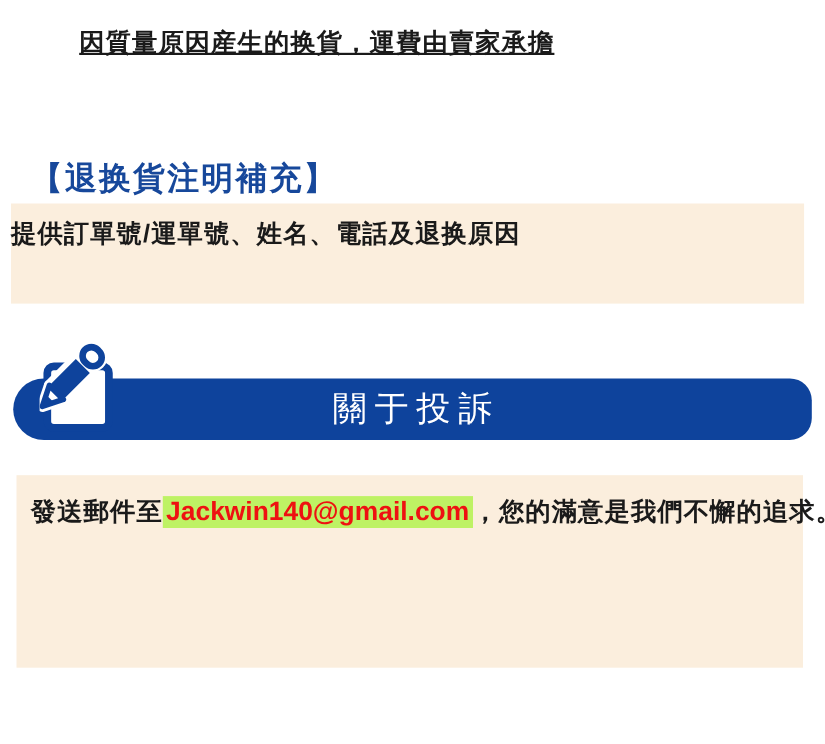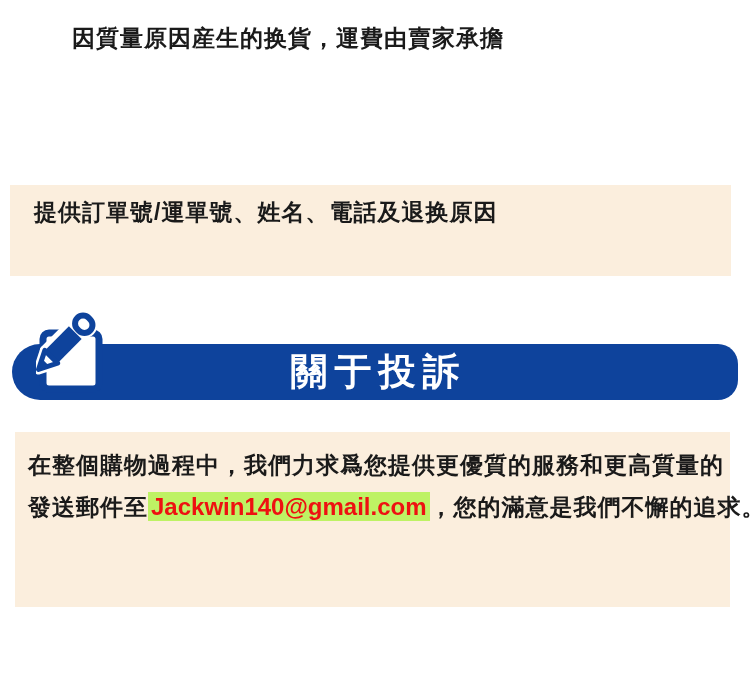--- a/index.html
+++ b/index.html
@@ -8,73 +8,74 @@
     font-family:"Liberation Sans","DejaVu Sans",sans-serif;
     position:relative;overflow:hidden;
   }
   .stage{position:absolute;inset:0;width:750px;height:676px;}
 
   .note{
     position:absolute;left:72px;
     font-size:23px;font-weight:600;color:#1a1a1a;
     letter-spacing:1px;white-space:nowrap;
   }
-  .note-1{top:23px;}
+  .note-1{top:23px;text-decoration:underline;}
   .note-2{top:73px;}
 
   .section-heading{
     position:absolute;left:28px;top:143px;
     font-size:29px;font-weight:bold;color:#17489b;
     letter-spacing:2px;white-space:nowrap;
   }
 
   .cream-box{
     position:absolute;background:#fbeedd;
     color:#1a1a1a;font-size:23px;font-weight:600;
     letter-spacing:1px;
   }
   .box-return{
     left:10px;top:185px;width:721px;height:91px;
-    padding:9px 0 0 24px;box-sizing:border-box;
+    padding:9px 0 0 0;box-sizing:border-box;
     line-height:37px;
   }
   .box-complaint{
     left:15px;top:432px;width:715px;height:175px;
     padding:12px 0 0 13px;box-sizing:border-box;
     line-height:42px;
   }
   .box-line{white-space:nowrap;}
 
   .banner{
     position:absolute;left:12px;top:344px;width:726px;height:56px;
     background:#0e439c;border-radius:28px 20px 20px 28px;
     display:flex;align-items:center;justify-content:center;
   }
   .banner-title{
-    color:#ffffff;font-size:37px;font-weight:bold;
+    color:#ffffff;font-size:31px;font-weight:normal;
     letter-spacing:7px;text-indent:7px;white-space:nowrap;
   }
 
   .edit-icon{
     position:absolute;left:36px;top:312px;width:76px;height:82px;
   }
   .edit-icon svg{display:block;width:100%;height:100%;}
 
   .email{
     color:#ee1111;font-weight:bold;font-size:24px;
     letter-spacing:0;background:#bef264;padding:1px 3px;
   }
 </style>
 </head>
 <body>
 
 <div class="stage">
 
   <div class="note note-1">因質量原因産生的换貨，運費由賣家承擔</div>
 
+  <div class="section-heading">【退换貨注明補充】</div>
 
   <div class="cream-box box-return">
     <div class="box-line">提供訂單號/運單號、姓名、電話及退换原因</div>
   </div>
 
   <div class="banner">
     <div class="banner-title">關于投訴</div>
   </div>
 
   <div class="edit-icon">
@@ -88,17 +89,16 @@
       <g transform="translate(52,8) rotate(45)">
         <rect x="-9" y="-2" width="18" height="16" rx="8" fill="#ffffff" stroke="#0e439c" stroke-width="6"></rect>
         <rect x="-9" y="18" width="18" height="34" fill="#0e439c"></rect>
         <polygon points="-9,52 9,52 0,70" fill="#ffffff" stroke="#0e439c" stroke-width="5" stroke-linejoin="round"></polygon>
         <polygon points="-4.5,60 4.5,60 0,70" fill="#0e439c"></polygon>
       </g>
     </svg>
   </div>
 
   <div class="cream-box box-complaint">
-    <div class="box-line">在整個購物過程中，我們力求爲您提供更優質的服務和更高質量的</div>
     <div class="box-line"><span>發送郵件至</span><span class="email">Jackwin140@gmail.com</span><span>，您的滿意是我們不懈的追求。</span></div>
   </div>
 
 </div>
 
 </body></html>

